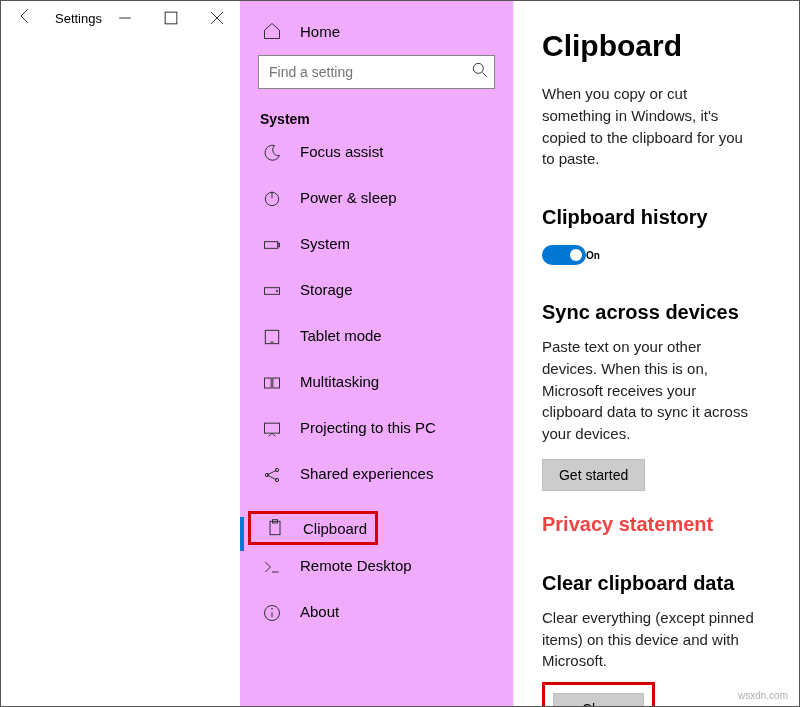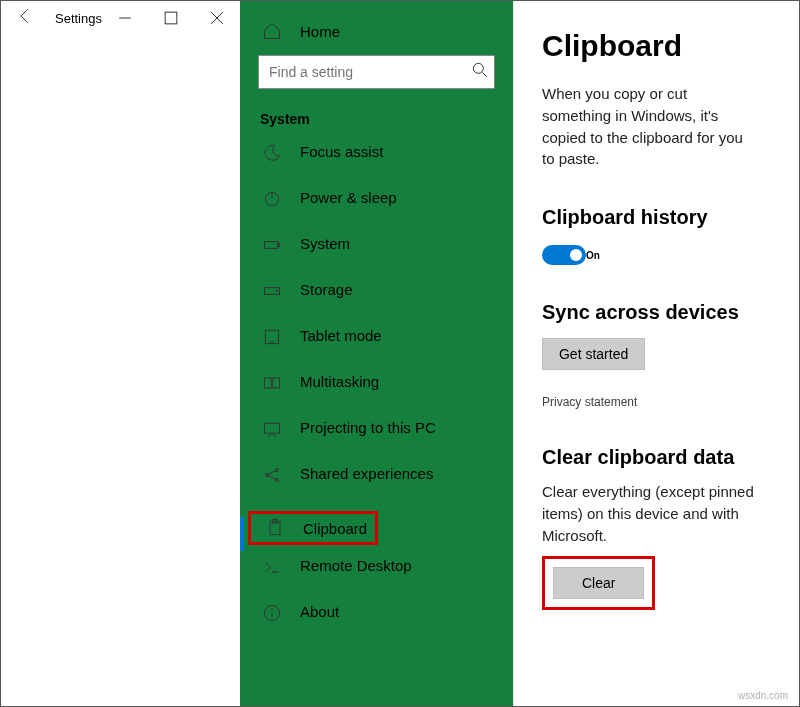--- a/index.html
+++ b/index.html
@@ -7,21 +7,21 @@
 
     .window { border: 1px solid #555; width: 800px; height: 707px; display: flex; flex-direction: row; }
 
     .titlebar { height: 34px; display: flex; align-items: center; padding-left: 14px; background: #fff; }
     .titlebar .back { width: 22px; text-align: center; cursor: pointer; }
     .titlebar .title { font-size: 13px; margin-left: 18px; }
     .chrome-btns { margin-left: auto; display: flex; }
     .chrome-btns div { width: 46px; height: 34px; display: flex; align-items: center; justify-content: center; cursor: pointer; font-size: 12px; }
 
     .body { flex: 1; display: flex; min-height: 0; }
-    .sidebar { width: 274px; background: #15803d; padding-top: 10px; display: flex; flex-direction: column; border-right: 1px solid #e7e7e7; }
+    .sidebar { width: 274px; background: #f0abfc; padding-top: 10px; display: flex; flex-direction: column; border-right: 1px solid #e7e7e7; }
     .home-row { display: flex; align-items: center; padding: 10px 16px 10px 22px; cursor: pointer; }
     .sidebar .icon { width: 22px; font-size: 16px; color: #333; display:flex; align-items:center; }
     .sidebar .lbl { font-size: 15px; margin-left: 16px; }
 
     .search-wrap { margin: 4px 18px 14px 18px; }
     .search { width: 100%; height: 34px; border: 1px solid #888; background: #fff; display: flex; align-items: center; }
     .search input { flex: 1; border: none; outline: none; padding: 0 10px; font-size: 14px; background: transparent; }
     .search .sicon { width: 28px; text-align: center; color: #666; }
 
     .section-head { font-weight: 600; font-size: 14px; padding: 8px 20px 16px 20px; }
@@ -38,21 +38,21 @@
     .content p { font-size: 15px; line-height: 1.45; color: #222; }
     .content h2 { font-weight: 600; font-size: 20px; margin-top: 36px; margin-bottom: 12px; }
 
     .toggle-row { display: flex; align-items: center; margin-top: 16px; }
     .toggle { width: 44px; height: 20px; border-radius: 10px; background: #0078d4; position: relative; cursor: pointer; }
     .toggle::after { content:""; width: 12px; height: 12px; background:#fff; border-radius:50%; position:absolute; top:4px; right:4px; }
     .toggle-label { font-size: 10px; font-weight: bold; }
 
     .btn { display: inline-block; background: #ccc; border: 1px solid #bdbdbd; padding: 7px 16px; font-size: 14px; cursor: pointer; }
 
-    .link { color: #404040; font-size: 12px; cursor: pointer; display: inline-block; }
+    .link { color: #ef4444; font-size: 20px; cursor: pointer; display: inline-block; font-weight: bold; }
 
     .clear-wrap { border: 3px solid #d40000; display: inline-block; padding: 8px; margin-top: 10px; }
     .clear-wrap .btn { padding: 7px 28px; }
 
     .watermark { position: absolute; bottom: 6px; right: 12px; font-size: 10px; color: #b0b0b0; font-family: Arial, sans-serif; }
 
     svg { width: 20px; height: 20px; stroke: #333; stroke-width: 1.2; fill: none; }
   </style>
 </head>
 <body>
@@ -234,20 +234,21 @@
       <h1>Clipboard</h1>
       <p>When you copy or cut something in Windows, it's copied to the clipboard for you to paste.</p>
 
       <h2>Clipboard history</h2>
       <div class="toggle-row">
         <div class="toggle"></div>
         <div class="toggle-label">On</div>
       </div>
 
       <h2>Sync across devices</h2>
+      <p>Paste text on your other devices. When this is on, Microsoft receives your clipboard data to sync it across your devices.</p>
       <div style="margin-top:14px">
         <span class="btn">Get started</span>
       </div>
       <div style="margin-top:22px">
         <span class="link">Privacy statement</span>
       </div>
 
       <h2>Clear clipboard data</h2>
       <p>Clear everything (except pinned items) on this device and with Microsoft.</p>
       <div class="clear-wrap">

